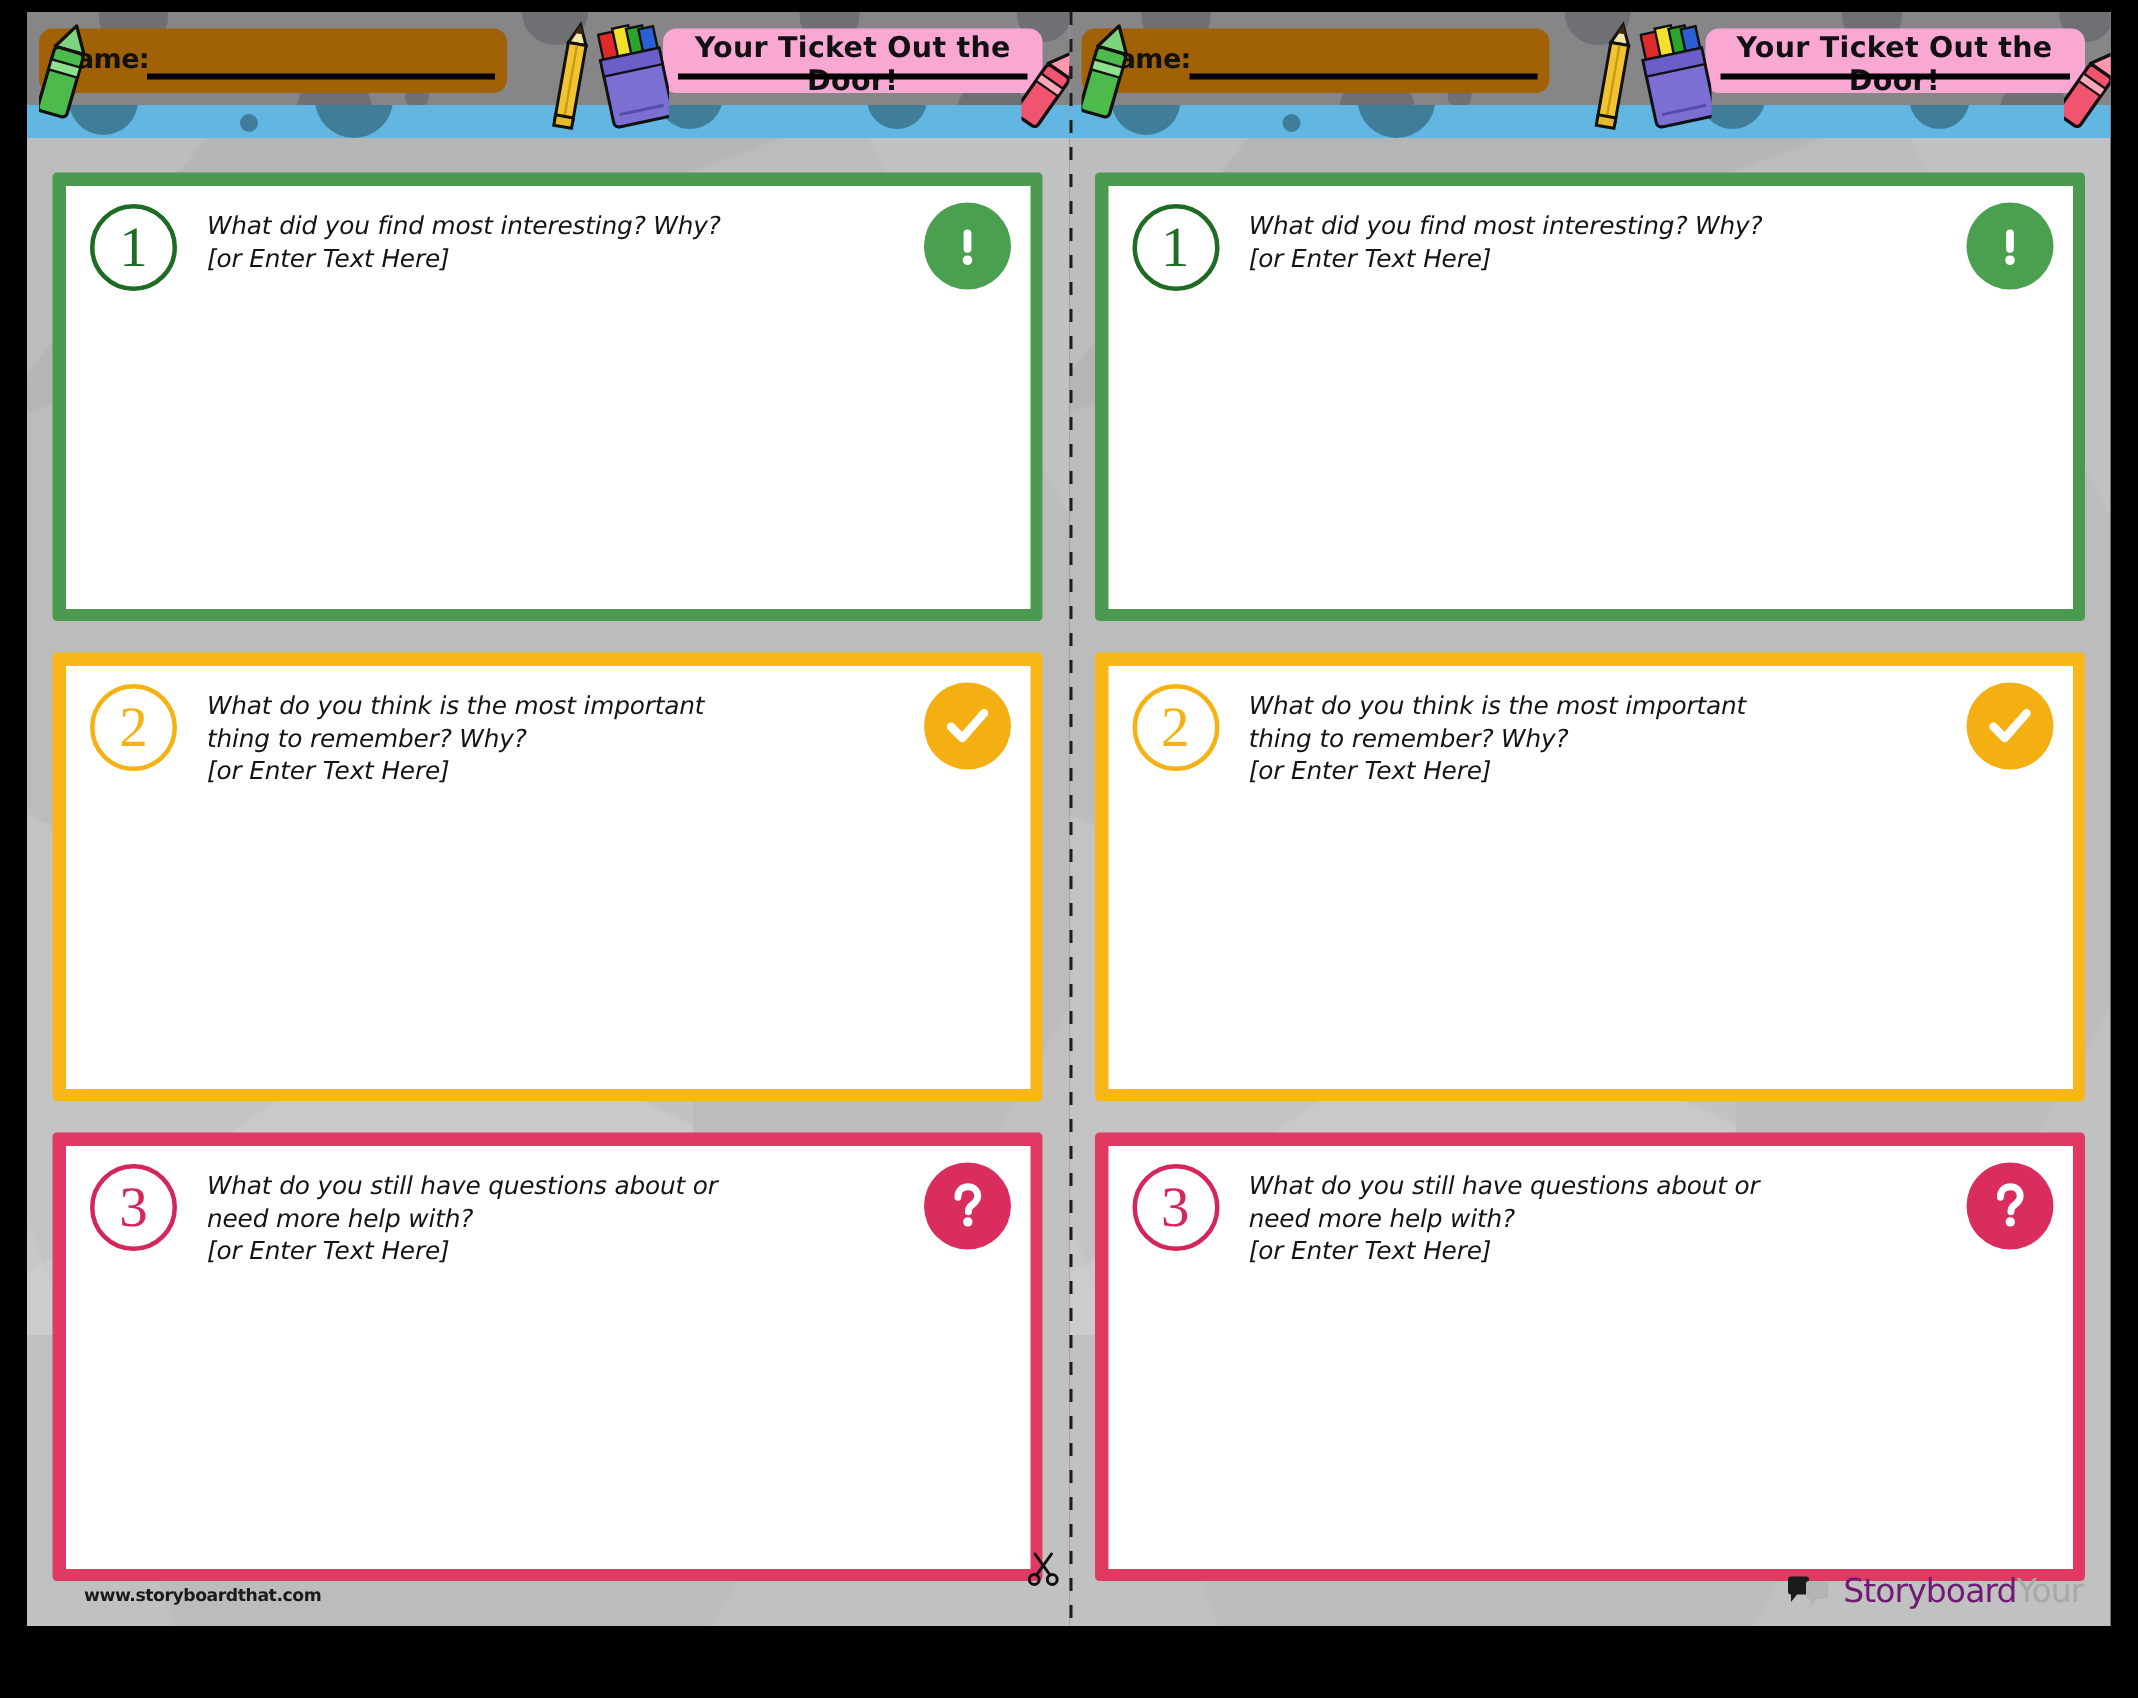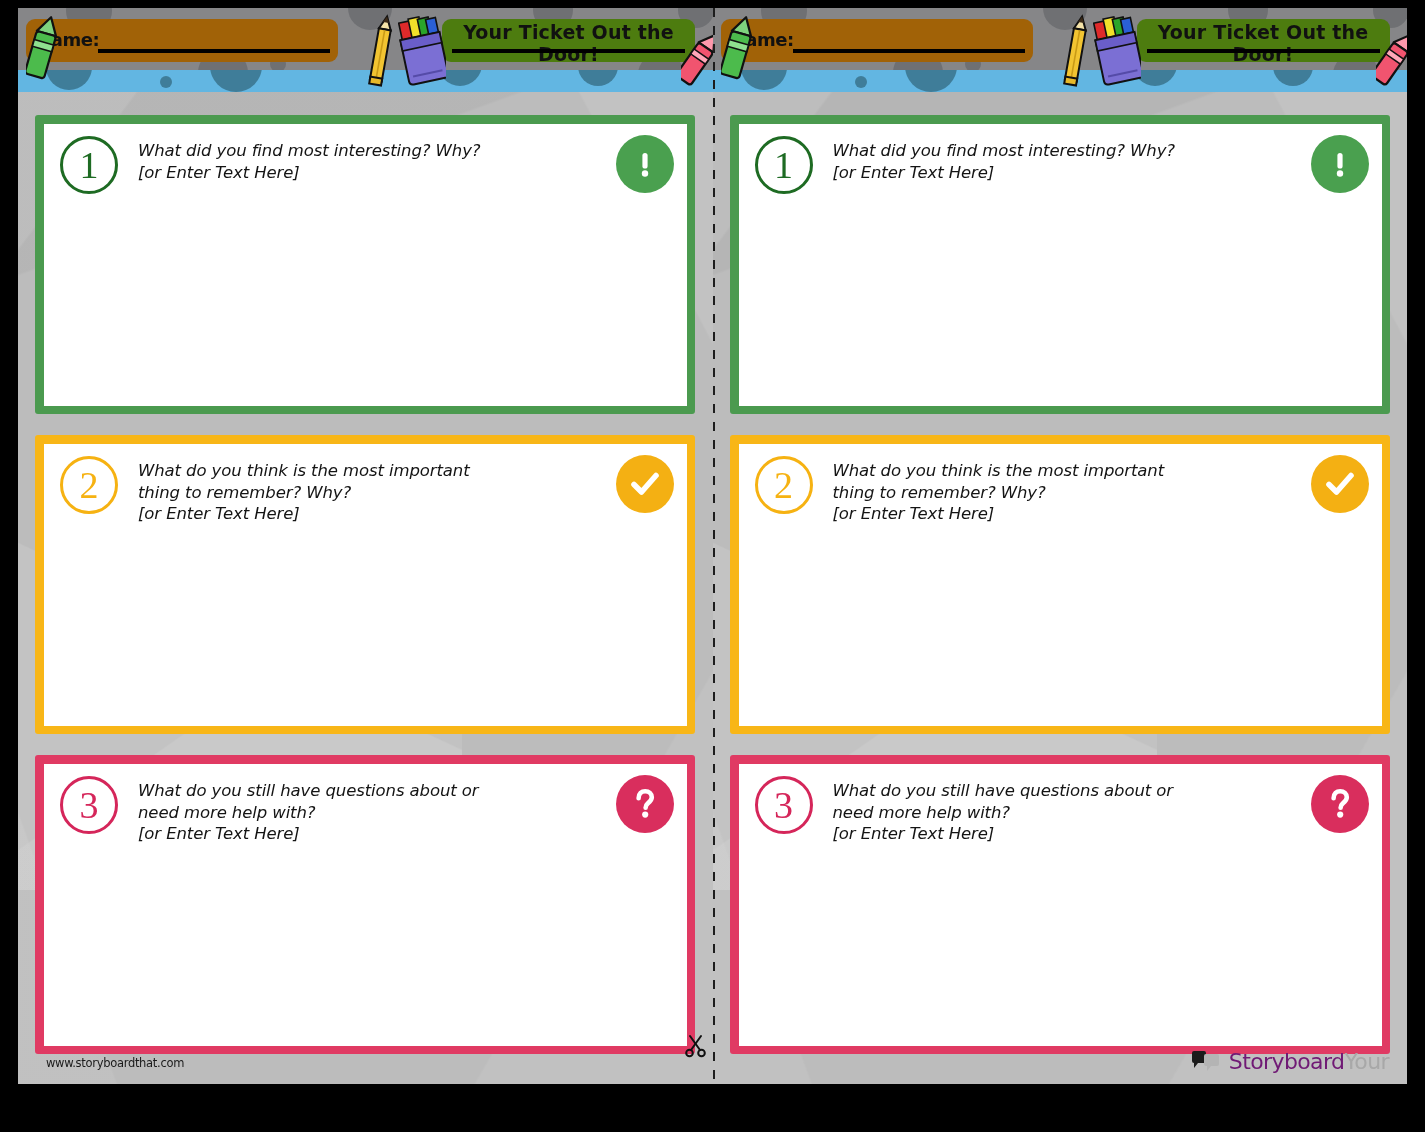--- a/index.html
+++ b/index.html
@@ -108,21 +108,21 @@
     height: 4px;
     background: #000;
   }
 
   .title-box {
     position: absolute;
     left: 424px;
     top: 11px;
     width: 253px;
     height: 43px;
-    background: #4d7c0f;
+    background: #f9a8d4;
     border-radius: 9px;
     overflow: hidden;
     z-index: 6;
   }
   .title-text {
     position: absolute;
     left: 0; right: 0;
     top: 2px;
     text-align: center;
     font-family: "DejaVu Sans", sans-serif;
@@ -243,24 +243,24 @@
   .write-area {
     position: absolute;
     left: 6px; right: 6px;
     top: 84px; bottom: 6px;
     background: #fff;
   }
 
   
   .footer-url {
     position: absolute;
-    left: 28px;
+    left: 38px;
     bottom: 14px;
     font-family: "DejaVu Sans", sans-serif;
-    font-weight: normal;
+    font-weight: bold;
     font-size: 11.5px;
     color: #1a1a1a;
     letter-spacing: -0.3px;
     z-index: 5;
   }
 
   .logo {
     position: absolute;
     right: 18px;
     bottom: 10px;

